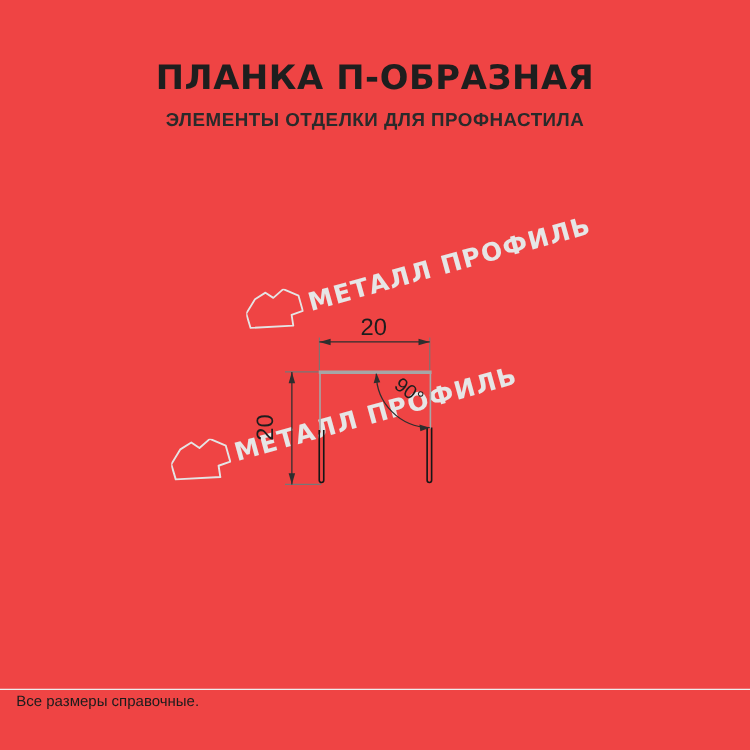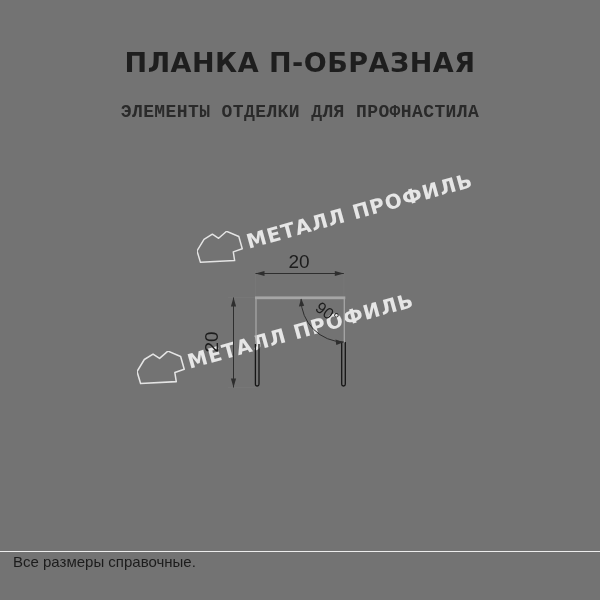--- a/index.html
+++ b/index.html
@@ -1,42 +1,42 @@
 <!DOCTYPE html>
 <html><head>
 <meta charset="utf-8">
 <style>
   html,body{margin:0;padding:0;}
   body{width:600px;height:600px;background:#ffffff;overflow:hidden;
        font-family:"Liberation Sans",sans-serif;}
-  .page{position:relative;width:600px;height:600px;background:#737373;}
+  .page{position:relative;width:600px;height:600px;background:#ef4444;}
 
   
   .title-block{position:absolute;left:0;top:48px;width:600px;text-align:center;z-index:3;}
   .title-line{font-family:"DejaVu Sans",sans-serif;font-weight:bold;
               font-size:27px;line-height:29px;color:#1e1e1e;letter-spacing:0.5px;}
-  .subtitle{margin-top:25px;font-family:Liberation Mono, monospace;font-weight:bold;
-            font-size:18px;color:#2a2a2a;letter-spacing:0.4px;}
+  .subtitle{margin-top:11px;font-family:Liberation Sans, sans-serif;font-weight:bold;
+            font-size:15px;color:#2a2a2a;letter-spacing:0.4px;}
 
   
   .wm{position:absolute;z-index:1;}
   .wm-text{display:inline-block;font-family:"DejaVu Sans",sans-serif;font-weight:bold;
            font-size:20px;letter-spacing:1px;color:#e6e6e6;white-space:nowrap;
            transform:rotate(-15.5deg);transform-origin:left center;}
   .wm-logo{position:absolute;}
 
   
   .drawing{position:absolute;left:0;top:0;z-index:2;}
   .dim-text{font-family:"Liberation Sans",sans-serif;font-size:19px;fill:#1d1d1d;}
   .angle-text{font-family:"Liberation Sans",sans-serif;font-size:16px;fill:#1d1d1d;}
 
   
   .footer-sep{position:absolute;left:0;top:551px;width:600px;height:1px;background:#ededed;z-index:2;}
   .footer{position:absolute;left:13px;top:553px;z-index:3;}
-  .footer-line{font-size:15px;line-height:17px;color:#1c1c1c;}
+  .footer-line{font-size:12px;line-height:17px;color:#1c1c1c;}
 </style>
 </head>
 <body>
 
 <div class="page">
 
   <div class="title-block">
     <div class="title-line">ПЛАНКА П-ОБРАЗНАЯ</div>
     <div class="subtitle">ЭЛЕМЕНТЫ ОТДЕЛКИ ДЛЯ ПРОФНАСТИЛА</div>
   </div>

